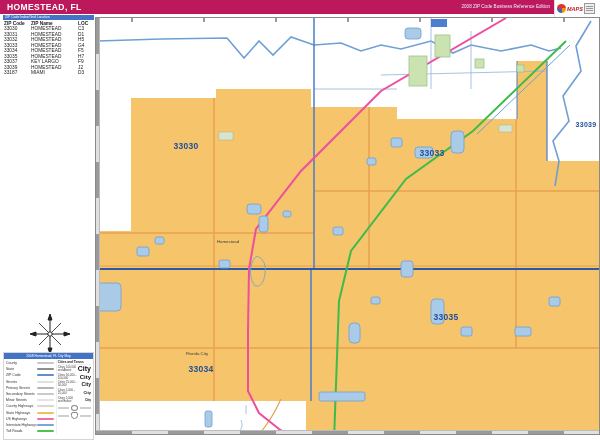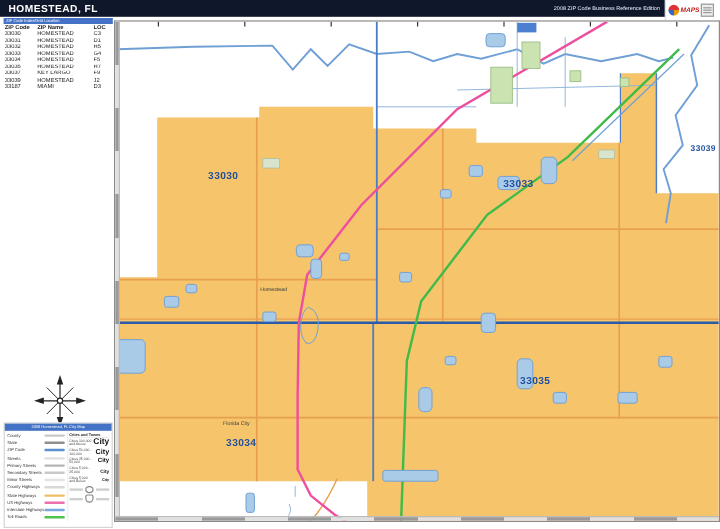--- a/index.html
+++ b/index.html
@@ -2,21 +2,21 @@
 <html><head>
 <meta charset="utf-8">
 <style>
   html,body{margin:0;padding:0;}
   body{
     width:600px;height:441px;position:relative;overflow:hidden;
     background:#ffffff;font-family:"Liberation Sans",sans-serif;
     -webkit-font-smoothing:antialiased;
   }
   
-  .titlebar{position:absolute;left:0;top:0;width:600px;height:14px;background:#0f172a;}
+  .titlebar{position:absolute;left:0;top:0;width:600px;height:14px;background:#be185d;}
   .titlebar .maintitle{position:absolute;left:7px;top:0;line-height:14px;font-size:8.5px;font-weight:bold;color:#fff;letter-spacing:.4px;}
   .titlebar .edition{position:absolute;right:50px;top:0;line-height:14px;font-size:4.6px;color:#e9f0ff;}
   .logobox{position:absolute;right:0;top:0;width:46px;height:17px;background:#fff;display:flex;align-items:center;gap:1px;padding-left:2px;box-sizing:border-box;border-left:1px solid #ddd;}
   .logostar{width:9px;height:9px;border-radius:50%;background:
     conic-gradient(#d33 0 25%, #e90 25% 50%, #36c 50% 75%, #d33 75% 100%);}
   .logotext{font-size:5.5px;font-weight:bold;color:#c02020;font-style:italic;}
   .logomini{width:11px;height:11px;border:1px solid #999;background:#eee;display:flex;flex-direction:column;justify-content:space-around;padding:1px;box-sizing:border-box;}
   .logomini i{display:block;height:1px;background:#999;}
   
   .zip-table{position:absolute;left:3px;top:15px;width:91px;background:#fff;}

